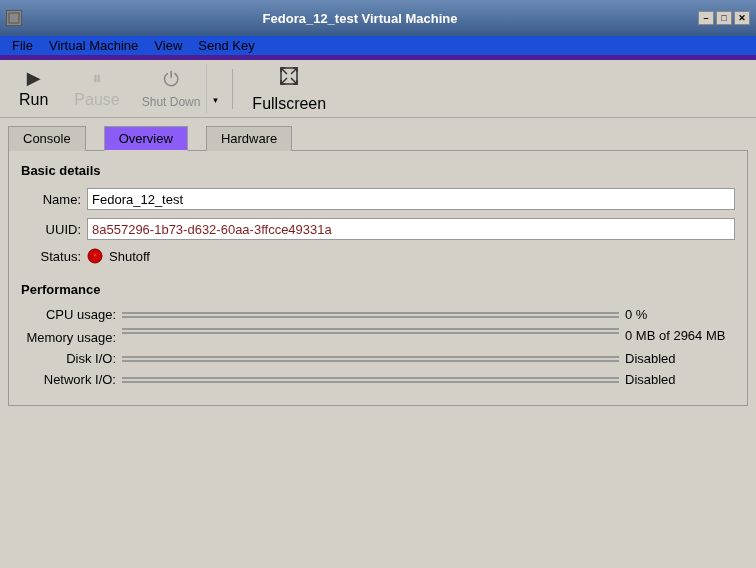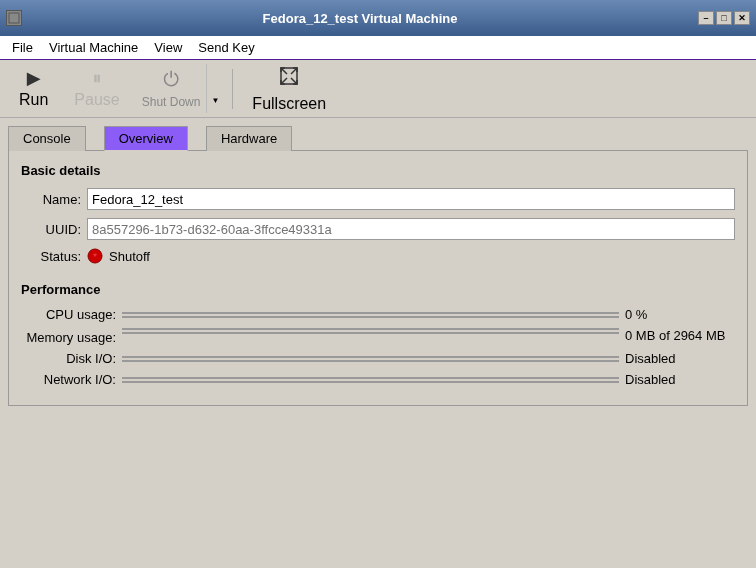--- a/index.html
+++ b/index.html
@@ -44,22 +44,22 @@
       width: 16px; height: 14px;
       background: #d4d0c8;
       border: 1px solid #888;
       font-size: 9px;
       display: flex; align-items: center; justify-content: center;
       cursor: pointer;
       color: #000;
     }
     
     .menubar {
-      background: #ffffff;
-      border-bottom: 1px solid #4c1d95;
+      background: #1d4ed8;
+      border-bottom: 5px solid #4c1d95;
       display: flex;
       gap: 0;
       padding: 2px 4px;
       height: 24px;
       align-items: center;
     }
     .menubar-item {
       padding: 2px 8px;
       cursor: pointer;
       font-size: 13px;
@@ -297,21 +297,21 @@
 
     <div class="section-title">Basic details</div>
 
     <div class="field-row">
       <span class="field-label">Name:</span>
       <input class="field-input" type="text" value="Fedora_12_test" style="">
     </div>
 
     <div class="field-row">
       <span class="field-label">UUID:</span>
-      <input class="field-input" type="text" value="8a557296-1b73-d632-60aa-3ffcce49331a" readonly="" style="color: #737373;">
+      <input class="field-input" type="text" value="8a557296-1b73-d632-60aa-3ffcce49331a" readonly="" style="color: #7f1d1d;">
     </div>
 
     <div class="field-row">
       <span class="field-label">Status:</span>
       <span class="status-icon">
 
         <svg width="16" height="16" viewBox="0 0 16 16">
           <circle cx="8" cy="8" r="7" fill="#cc0000" stroke="#880000" stroke-width="1"></circle>
           <path d="M6 6 Q8 5 10 6 Q9 8 8 9 Q7 8 6 6Z" fill="#ff6666" opacity="0.5"></path>
         </svg>

